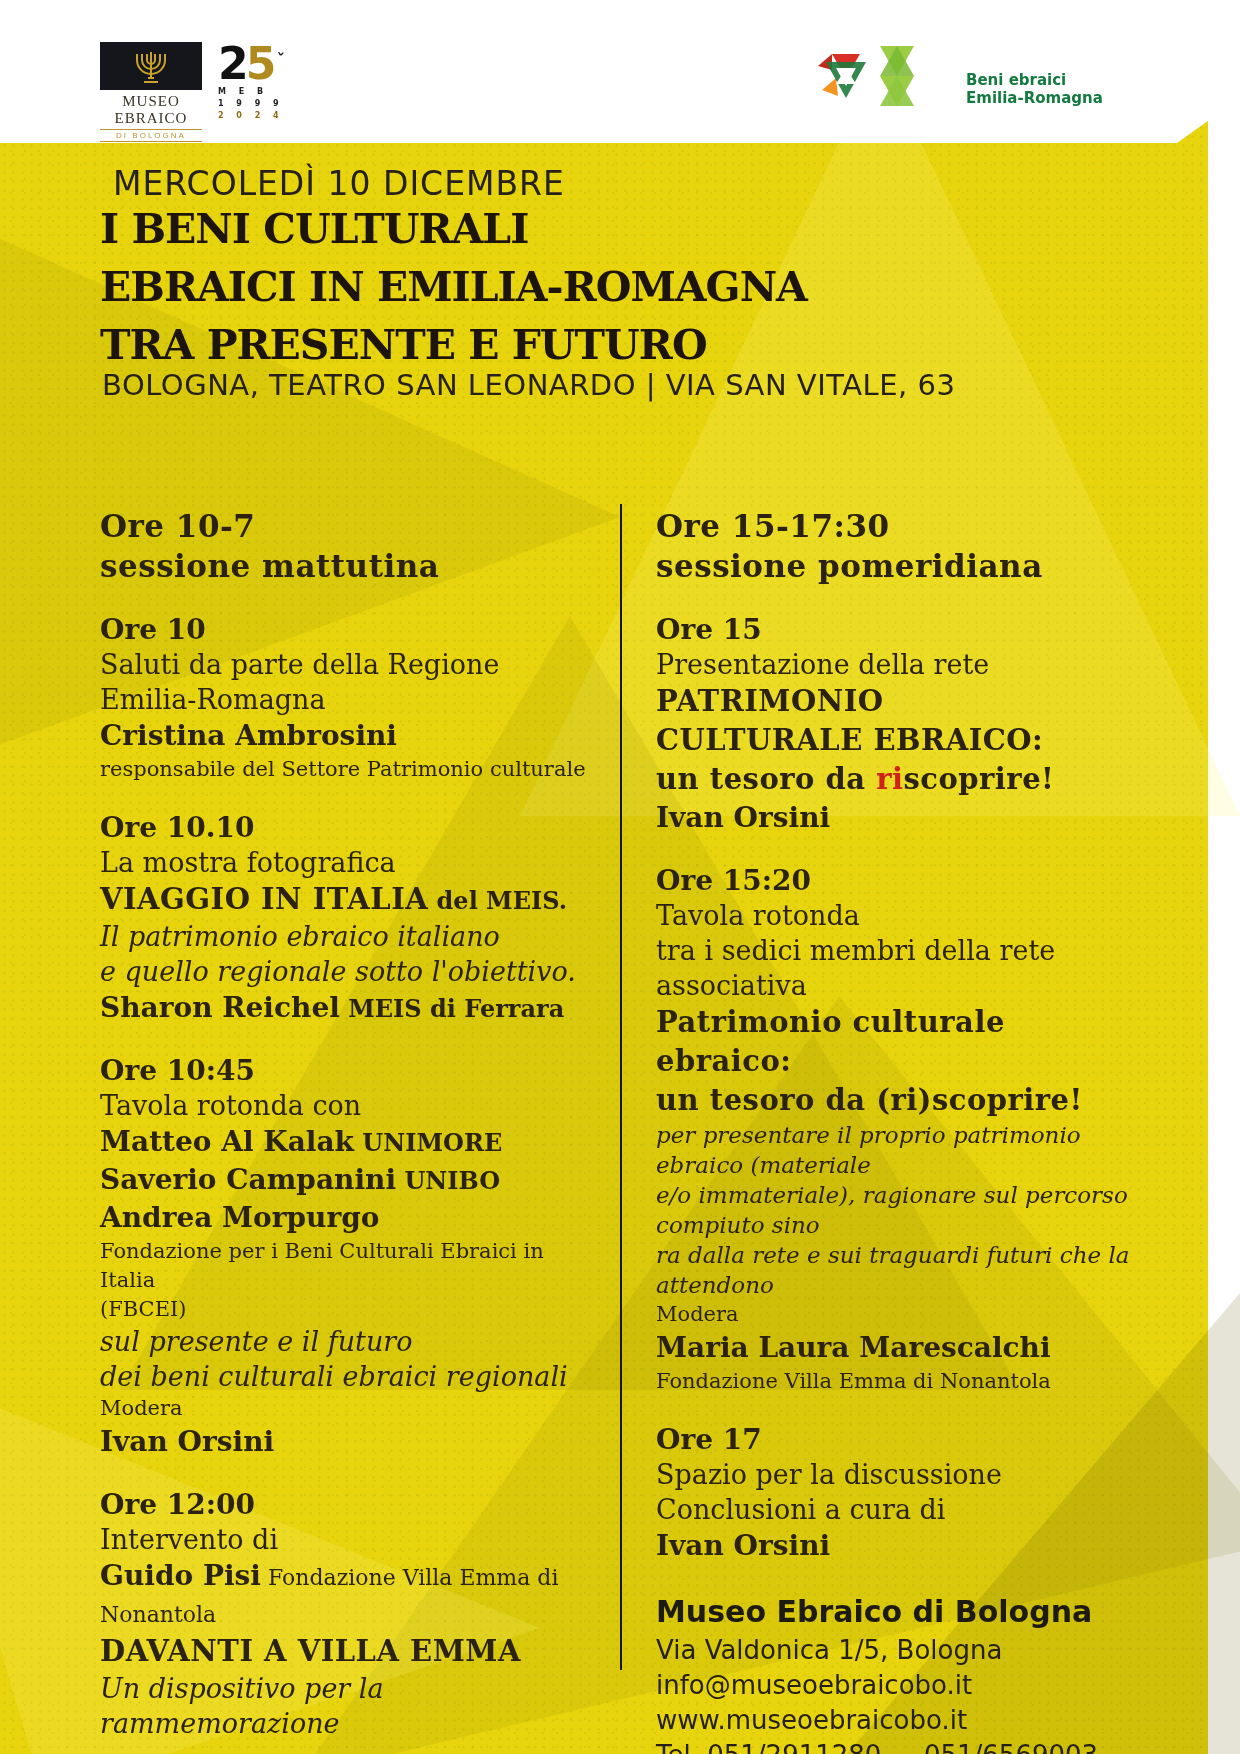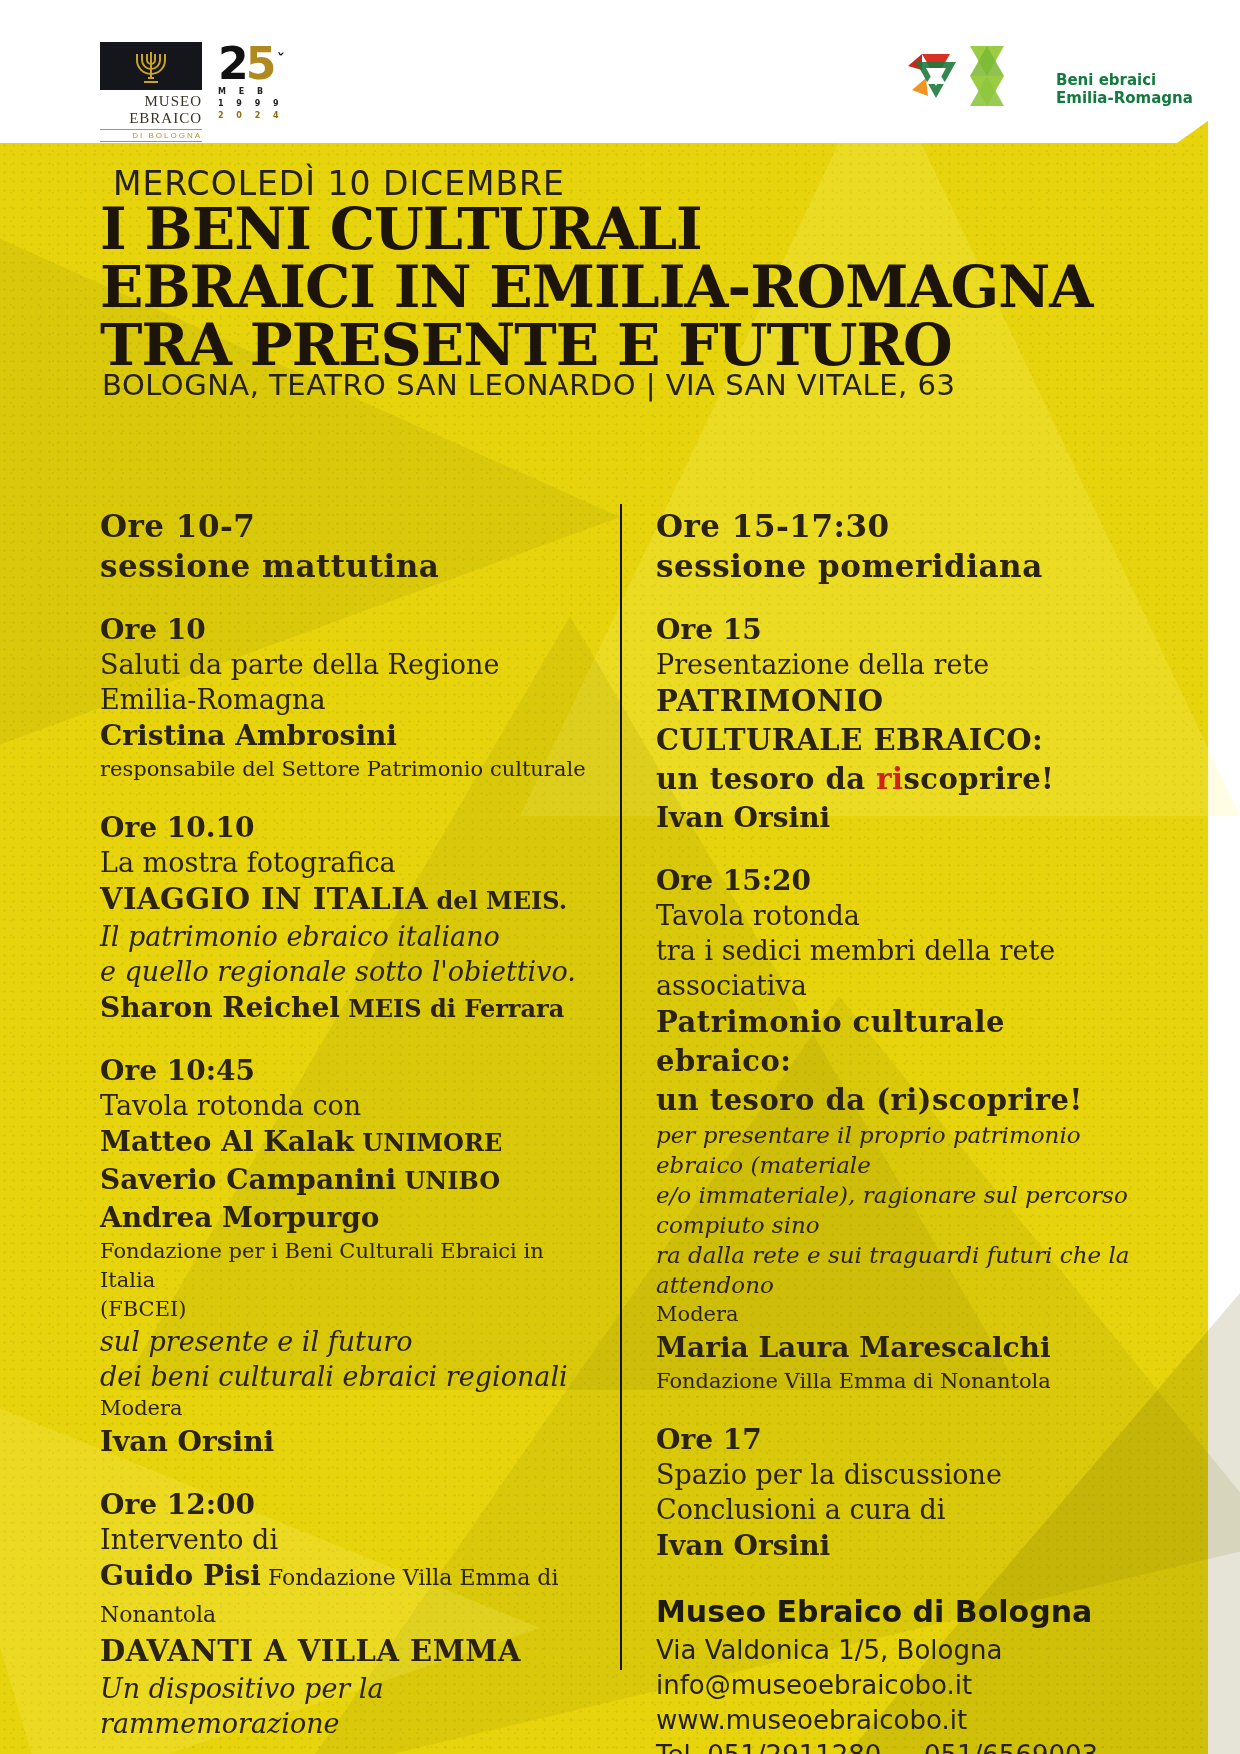--- a/index.html
+++ b/index.html
@@ -4,32 +4,32 @@
 <style>
   * { margin:0; padding:0; box-sizing:border-box; }
   html,body { background:#ffffff; }
   .poster {
     position:relative; width:1240px; height:1754px; overflow:hidden;
     background:#ffffff;
     font-family:"DejaVu Serif","Liberation Serif",serif;
     color:#241d10;
   }
   
-  .logo-museo { position:absolute; left:100px; top:42px; width:102px; text-align:right; }
+  .logo-museo { position:absolute; left:100px; top:42px; width:102px; text-align:center; }
   .logo-museo .black-box { width:102px; height:48px; background:#15151c; display:flex; align-items:center; justify-content:center; }
   .logo-museo .mu-line1 { font-family:"Liberation Serif",serif; font-size:15px; letter-spacing:1px; color:#3a3427; margin-top:3px; }
   .logo-museo .mu-line2 { font-family:"Liberation Serif",serif; font-size:15px; letter-spacing:1px; color:#3a3427; }
   .logo-museo .mu-line3 { font-family:Liberation Sans, sans-serif; font-size:8px; letter-spacing:2px; color:#b9952e; border-top:1px solid #b9952e; border-bottom:1px solid #b9952e; padding:1px 0; margin-top:2px; }
   .logo-meb { position:absolute; left:218px; top:44px; width:90px; }
   .logo-meb .num { font-family:"DejaVu Sans","Liberation Sans",sans-serif; font-weight:bold; font-size:44px; line-height:40px; letter-spacing:-3px; color:#111; position:relative; }
   .logo-meb .num .five { color:#b08a1e; }
   .logo-meb .check { position:absolute; top:-4px; left:58px; font-size:16px; color:#111; transform:rotate(8deg); }
   .logo-meb .row { font-family:"DejaVu Sans","Liberation Sans",sans-serif; font-size:8px; font-weight:bold; letter-spacing:5px; color:#222; margin-top:3px; }
   .logo-meb .row.gold { color:#8c6d14; }
-  .logo-beni { position:absolute; left:892px; top:40px; display:flex; align-items:center; }
+  .logo-beni { position:absolute; left:802px; top:40px; display:flex; align-items:center; }
   .logo-beni .beni-text { font-family:"DejaVu Sans","Liberation Sans",sans-serif; font-weight:bold; font-size:15px; line-height:18px; color:#157a40; margin-left:4px; margin-top:18px; }
   
   .yellow {
     position:absolute; left:0; top:96px; width:1208px; height:1658px;
     background-color:#e7d40d;
     background-image:
       radial-gradient(rgba(70,120,20,0.10) 1px, transparent 1.3px),
       radial-gradient(rgba(40,70,10,0.07) 1px, transparent 1.3px);
     background-size:9px 9px, 14px 14px;
     background-position:0 0, 4px 6px;
@@ -37,21 +37,21 @@
   }
   .deco { position:absolute; }
   .deco.t1 { left:-140px; top:80px; width:760px; height:620px; background:rgba(120,112,0,0.12); clip-path:polygon(0 0, 100% 55%, 0 100%); }
   .deco.t2 { left:440px; top:-40px; width:800px; height:760px; background:rgba(255,250,120,0.20); clip-path:polygon(55% 0, 100% 100%, 10% 100%); }
   .deco.t3 { left:120px; top:520px; width:900px; height:900px; background:rgba(110,104,0,0.10); clip-path:polygon(50% 0, 100% 86%, 0 86%); }
   .deco.t4 { left:300px; top:900px; width:980px; height:780px; background:rgba(125,115,0,0.12); clip-path:polygon(0 100%, 55% 0, 100% 70%); }
   .deco.t5 { left:820px; top:1150px; width:460px; height:540px; background:rgba(95,88,0,0.16); clip-path:polygon(100% 0, 100% 100%, 0 100%); }
   .deco.t6 { left:-80px; top:1280px; width:620px; height:420px; background:rgba(255,250,130,0.18); clip-path:polygon(0 0, 100% 60%, 20% 100%); }
   
   .date-line { position:absolute; left:113px; top:68px; font-family:"DejaVu Sans","Liberation Sans",sans-serif; font-size:33px; font-weight:500; letter-spacing:1px; color:#26211a; }
-  .main-title { position:absolute; left:100px; top:104px; font-size:57px; font-weight:bold; line-height:58px; letter-spacing:-1px; color:#1d150c; }
+  .main-title { position:absolute; left:100px; top:104px; font-size:41px; font-weight:bold; line-height:58px; letter-spacing:-1px; color:#1d150c; }
   .venue { position:absolute; left:102px; top:272px; font-family:"DejaVu Sans","Liberation Sans",sans-serif; font-size:29px; font-weight:400; letter-spacing:0.5px; color:#26211a; }
   
   .divider { position:absolute; left:620px; top:408px; width:2px; height:1166px; background:#171410; }
   .col { position:absolute; top:410px; font-size:27px; line-height:35px; color:#2b2310; }
   .col-left  { left:100px; width:505px; }
   .col-right { left:656px; width:490px; }
   .session-h { font-size:31px; line-height:40px; font-weight:bold; letter-spacing:0.5px; margin-bottom:26px; }
   .block { margin-bottom:26px; }
   .time { font-weight:bold; font-size:28px; }
   .name { font-weight:bold; font-size:28px; line-height:38px; }

